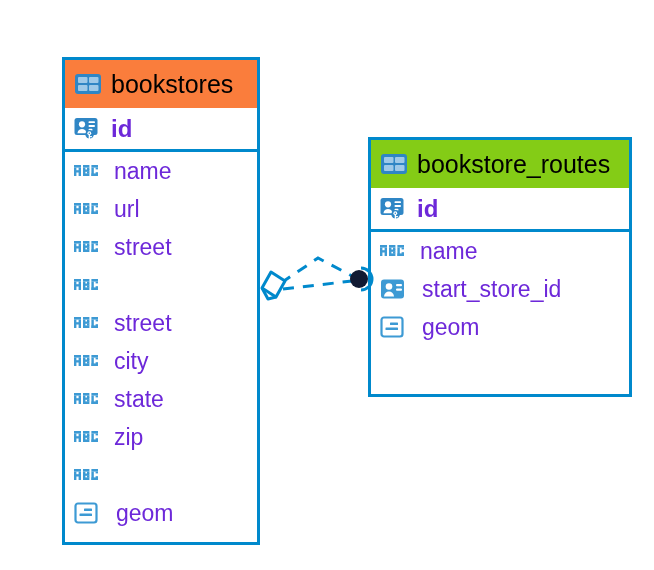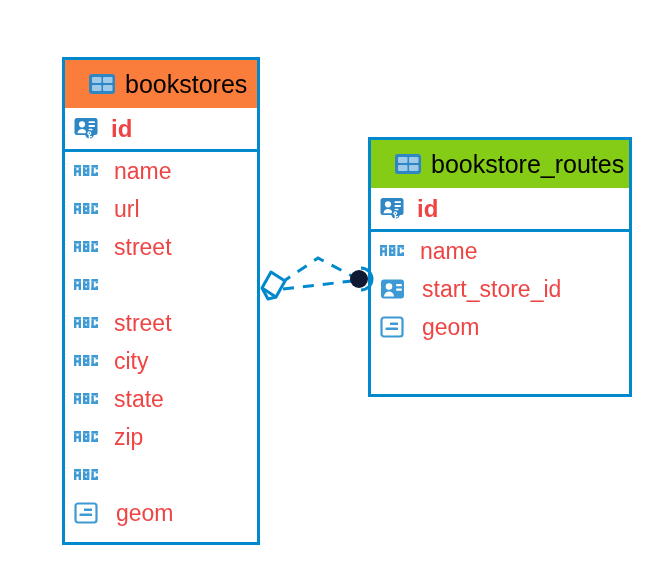--- a/index.html
+++ b/index.html
@@ -27,21 +27,21 @@
     box-sizing: border-box;
     border: 3px solid #0089cc;
     background: #ffffff;
   }
 
   .entity-header {
     display: flex;
     align-items: center;
     box-sizing: border-box;
     height: 48px;
-    padding: 0 23px;
+    padding: 0 9px;
     gap: 9px;
   }
   .entity-header.orange { background: #fa7d3c; }
   .entity-header.grey   { background: #84cc16; }
 
   .entity-title {
     font-size: 25px;
     color: #000000;
     line-height: 1;
     white-space: nowrap;
@@ -66,21 +66,21 @@
     display: flex;
     align-items: center;
     box-sizing: border-box;
     height: 38px;
     padding: 0 9px;
     gap: 14px;
     background: #ffffff;
   }
   .field-label {
     font-size: 23px;
-    color: #ef4444;
+    color: #6d28d9;
     line-height: 1;
     white-space: nowrap;
   }
 
   .icon {
     flex: 0 0 auto;
     display: block;
     width: 28px;
     height: 24px;
   }

